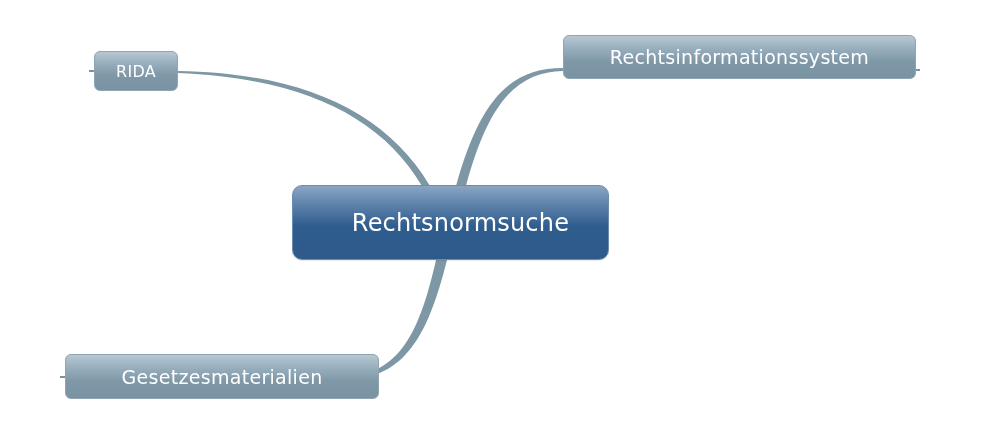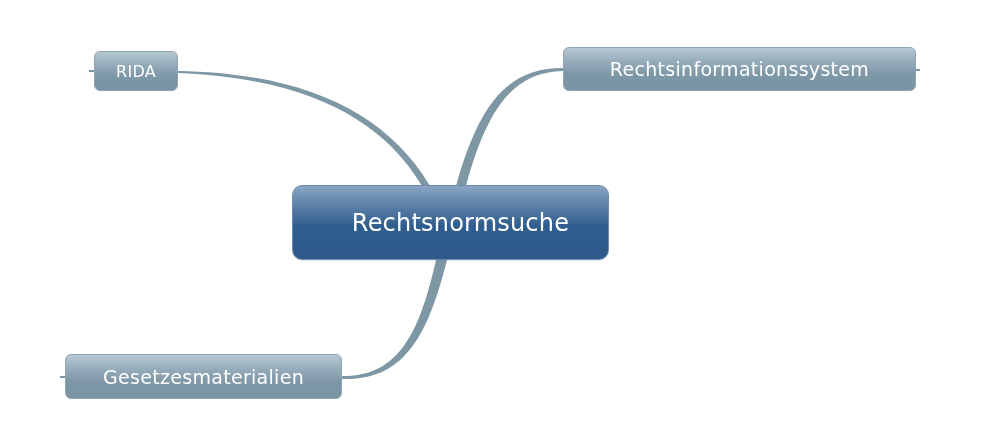--- a/index.html
+++ b/index.html
@@ -59,29 +59,29 @@
     }
     .node.rida {
       left: 94px;
       top: 51px;
       width: 84px;
       height: 40px;
       font-size: 16px;
     }
     .node.ris {
       left: 563px;
-      top: 47px;
+      top: 35px;
       width: 353px;
       height: 44px;
       font-size: 19px;
     }
     .node.gesetz {
       left: 65px;
       top: 354px;
-      width: 277px;
+      width: 314px;
       height: 45px;
       font-size: 19px;
     }
     .stub {
       position: absolute;
       height: 2px;
       background: #7a93a3;
     }
   </style>
 </head>

